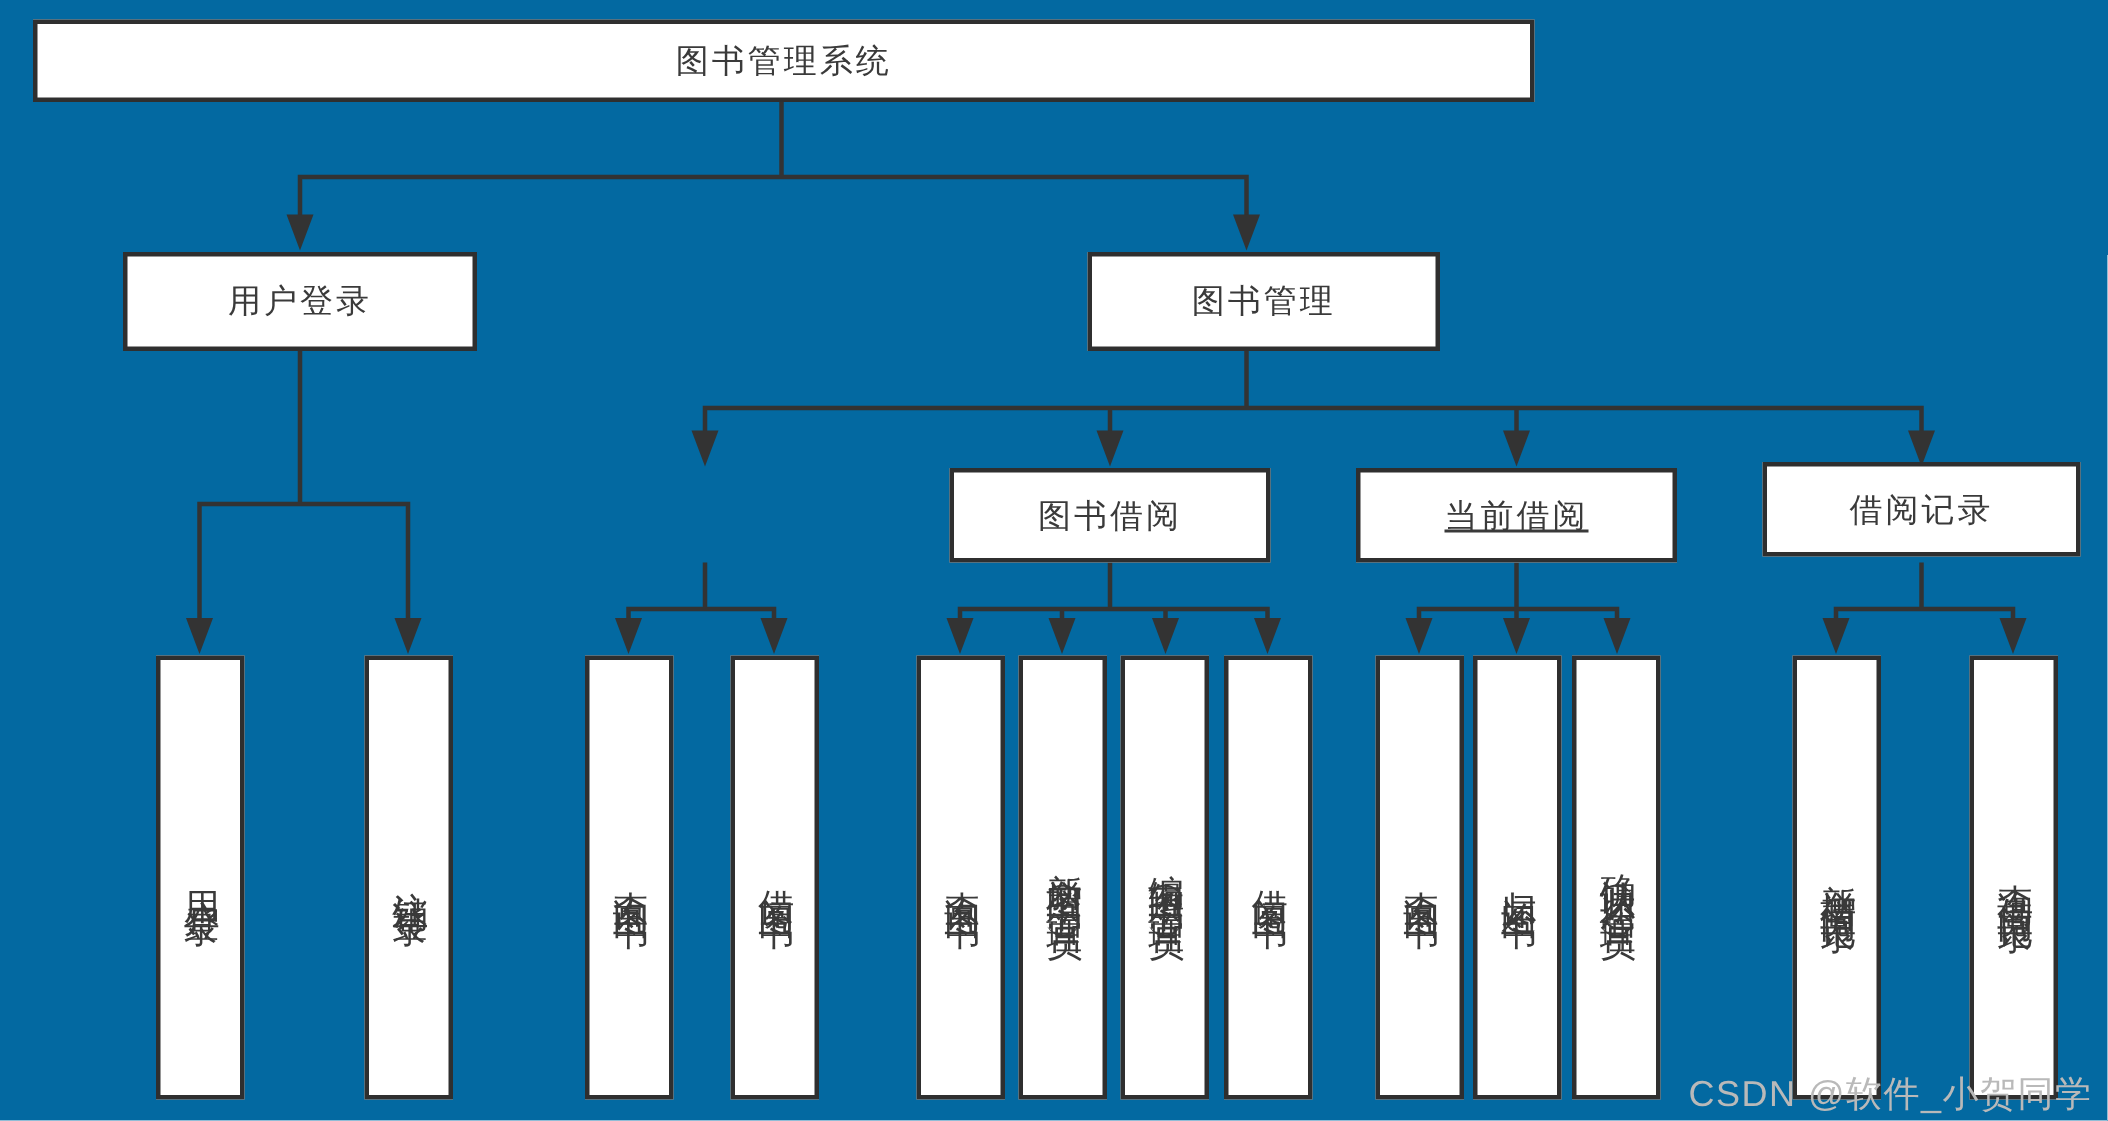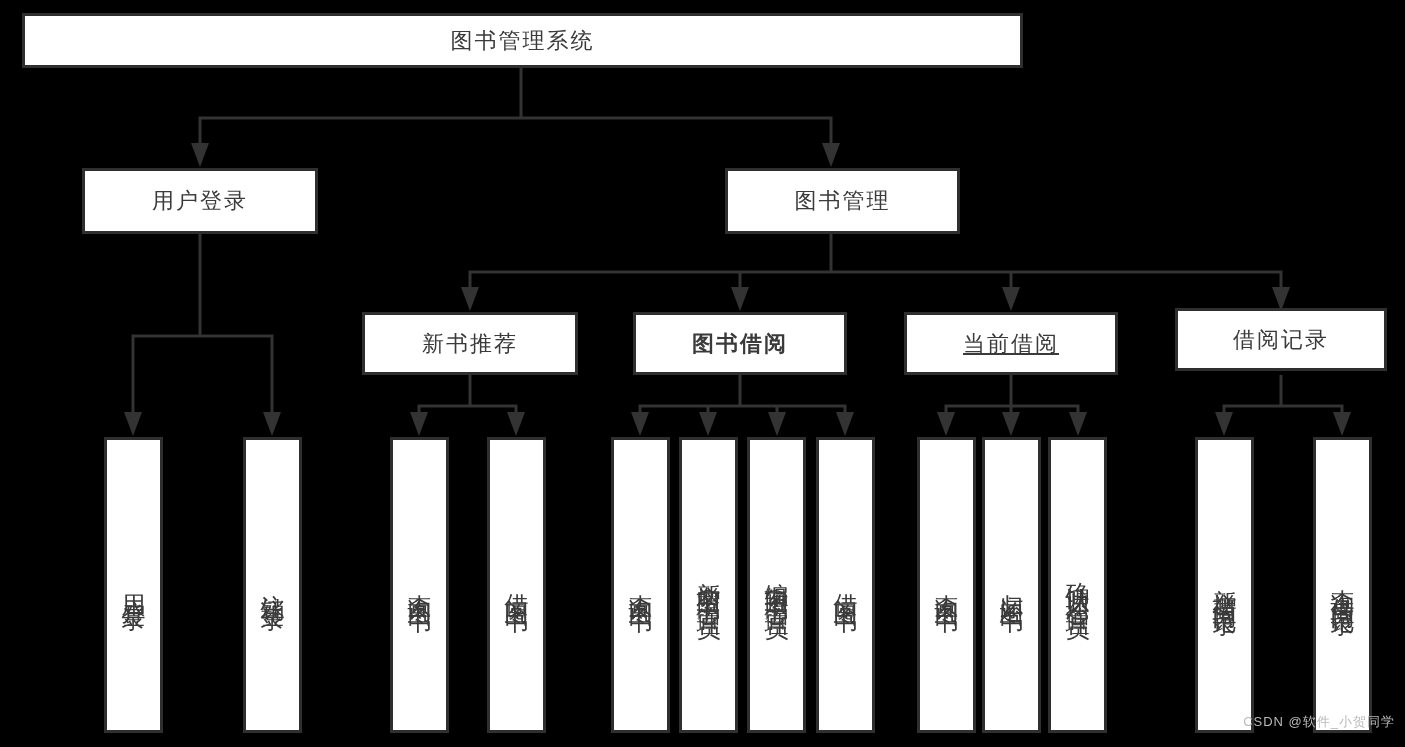--- a/index.html
+++ b/index.html
@@ -2,21 +2,21 @@
 <html><head>
 <meta charset="utf-8">
 <style>
   * { margin: 0; padding: 0; box-sizing: border-box; }
   html, body { background: #ffffff; }
   body { font-family: "Liberation Sans", "DejaVu Sans", sans-serif; }
   .canvas {
     position: relative;
     width: 1405px;
     height: 747px;
-    background: #000000;
+    background: #0369a1;
     overflow: hidden;
   }
   .connectors {
     position: absolute;
     left: 0; top: 0;
     width: 1405px; height: 747px;
     pointer-events: none;
   }
   .node {
     position: absolute;
@@ -42,21 +42,21 @@
     text-orientation: mixed;
     font-size: 24px;
     letter-spacing: 5px;
     line-height: 1;
     white-space: nowrap;
   }
   .watermark {
     position: absolute;
     top: 713px;
     right: 10px;
-    font-size: 13px;
+    font-size: 24px;
     letter-spacing: 1px;
     color: #b9b9b9;
     white-space: nowrap;
     z-index: 5;
   }
 </style>
 </head>
 <body>
 
 <div class="canvas">
@@ -103,24 +103,21 @@
     <span class="label">图书管理系统</span>
   </div>
 
   <div class="node h" style="left:82px; top:168px; width:236px; height:66px;">
     <span class="label">用户登录</span>
   </div>
   <div class="node h" style="left:712px; top:168px; width:235px; height:66px;margin-left:13px;">
     <span class="label">图书管理</span>
   </div>
 
-  <div class="node h" style="left:362px; top:312px; width:216px; height:63px;">
-    <span class="label">新书推荐</span>
-  </div>
-  <div class="node h" style="left:633px; top:312px; width:214px; height:63px;font-weight:bold;">
+  <div class="node h" style="left:633px; top:312px; width:214px; height:63px;">
     <span class="label">图书借阅</span>
   </div>
   <div class="node h" style="left:904px; top:312px; width:214px; height:63px;text-decoration:underline;">
     <span class="label">当前借阅</span>
   </div>
   <div class="node h" style="left:1175px; top:308px; width:212px; height:63px;">
     <span class="label">借阅记录</span>
   </div>
 
   <div class="node v" style="left:104px;">

